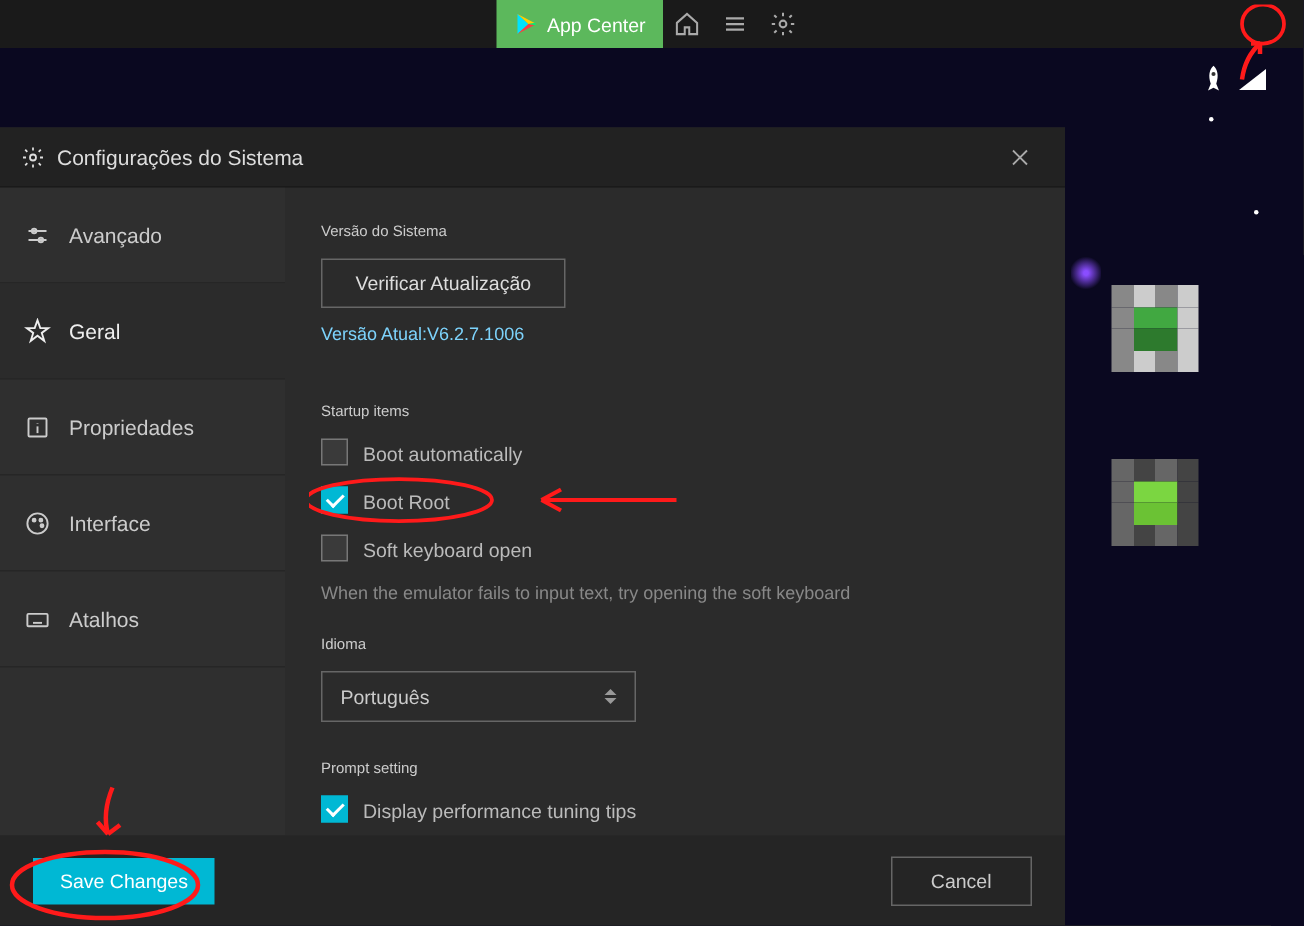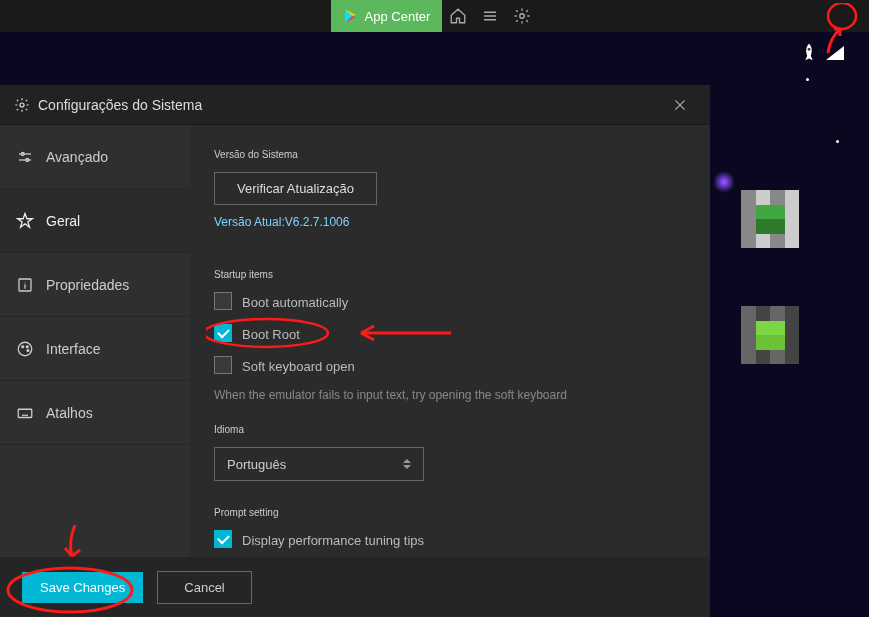--- a/index.html
+++ b/index.html
@@ -44,21 +44,21 @@
     .checkbox.checked::after { content: ""; width: 5px; height: 9px; border: solid #fff; border-width: 0 2px 2px 0; transform: rotate(45deg) translate(-1px,-1px); }
     .hint-text { font-size: 12px; color: #888; margin-top: 4px; margin-bottom: 22px; }
     
     .select { width: 210px; height: 34px; border: 1px solid #666; background: transparent; color: #ccc; display: flex; align-items: center; justify-content: space-between; padding: 0 12px; font-size: 13px; cursor: pointer; margin-bottom: 26px; }
     .select-arrows { display: flex; flex-direction: column; gap: 2px; }
     .select-arrows span { width: 0; height: 0; border-left: 4px solid transparent; border-right: 4px solid transparent; }
     .arrow-up { border-bottom: 4px solid #999; }
     .arrow-down { border-top: 4px solid #999; }
     
     
-    .footer { height: 60px; background: #252525; display: flex; justify-content: flex-start; align-items: center; padding: 0 22px; gap: 14px; }
+    .footer { height: 60px; background: #252525; display: flex; justify-content: space-between; align-items: center; padding: 0 22px; gap: 14px; }
     .btn-primary { background: #00b8d4; color: #fff; border: none; padding: 8px 18px; font-size: 13px; cursor: pointer; }
     .btn-secondary { background: transparent; border: 1px solid #666; color: #ccc; padding: 8px 26px; font-size: 13px; cursor: pointer; }
     
     
     .bg-icons { position: absolute; right: 70px; top: 190px; display: flex; flex-direction: column; gap: 58px; }
     .px-icon { width: 58px; height: 58px; display: grid; grid-template-columns: repeat(4, 1fr); grid-template-rows: repeat(4, 1fr); }
     .px-icon div { background: #888; }
     .px1 div:nth-child(even){background:#ccc;} .px1 div:nth-child(6){background:#41a841;} .px1 div:nth-child(7){background:#41a841;} .px1 div:nth-child(10){background:#2d7a2d;} .px1 div:nth-child(11){background:#2d7a2d;}
     .px2 div{background:#444;} .px2 div:nth-child(odd){background:#666;} .px2 div:nth-child(6){background:#7bd641;} .px2 div:nth-child(7){background:#7bd641;} .px2 div:nth-child(10){background:#6bc234;} .px2 div:nth-child(11){background:#6bc234;}
     

